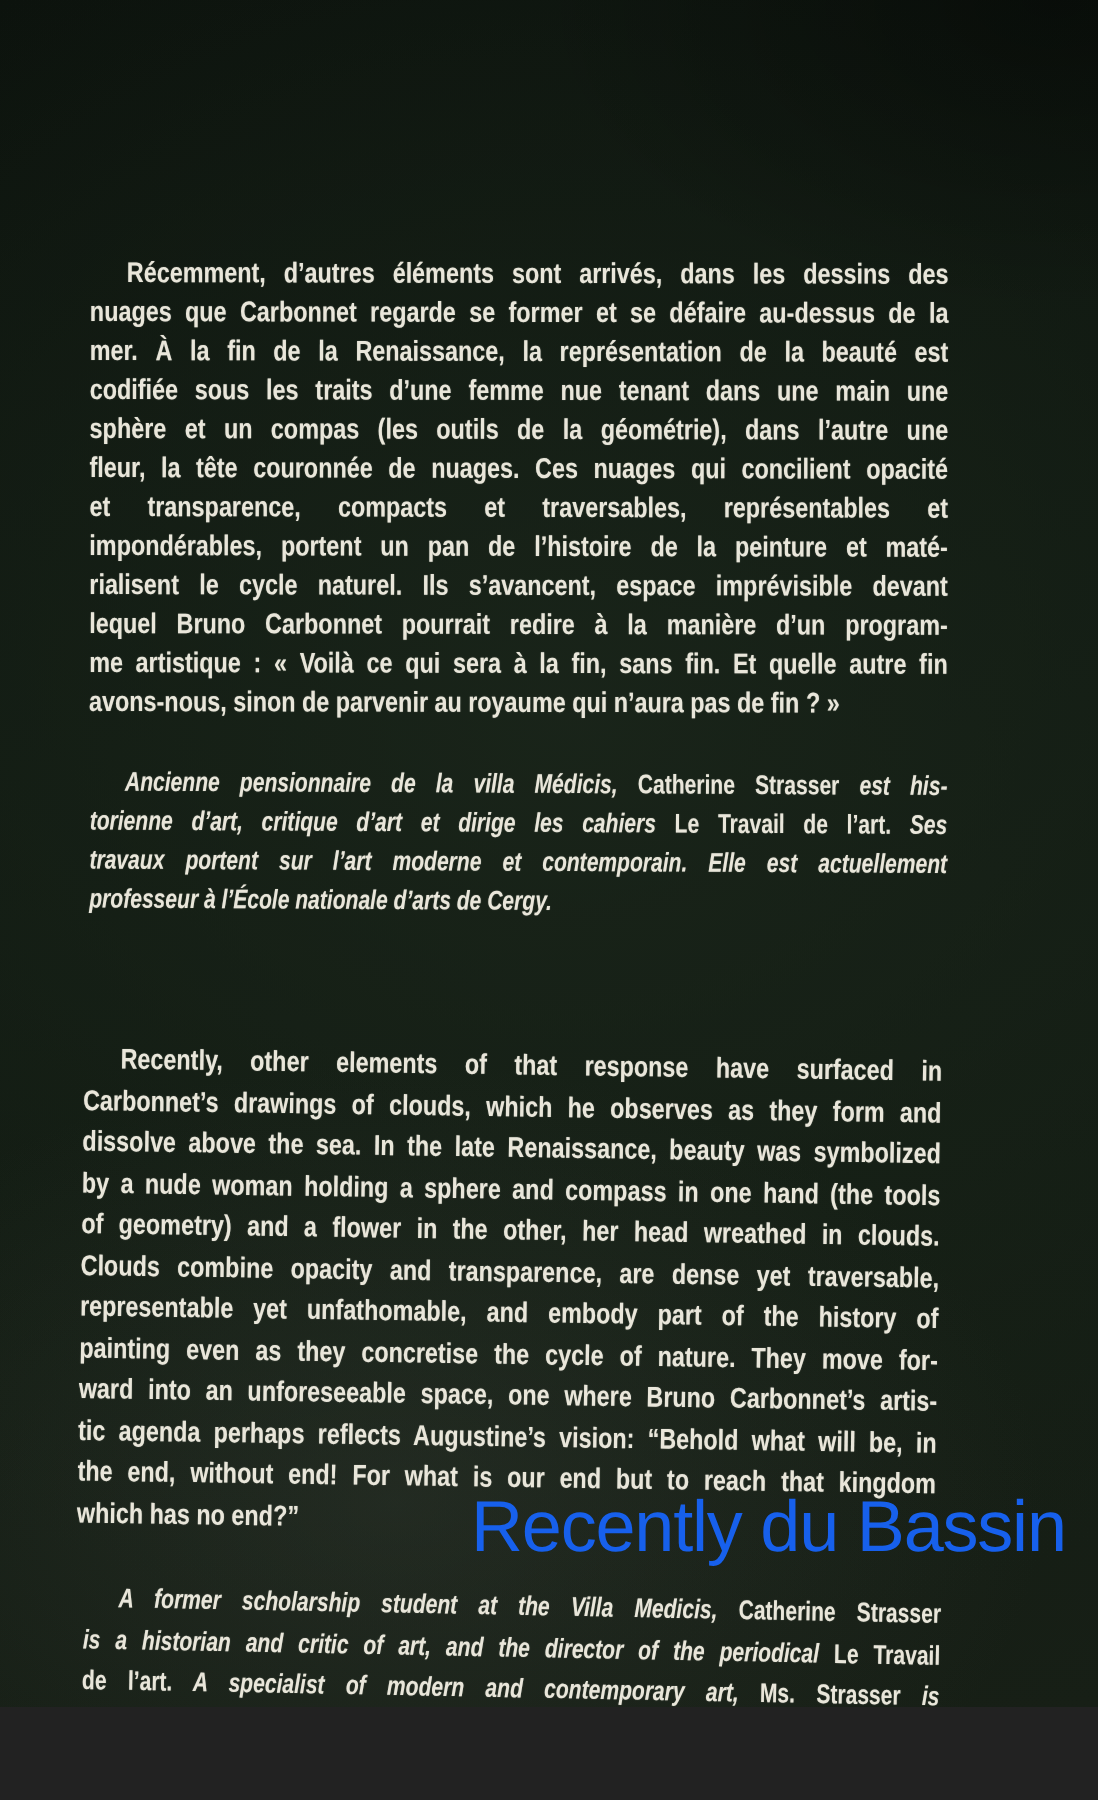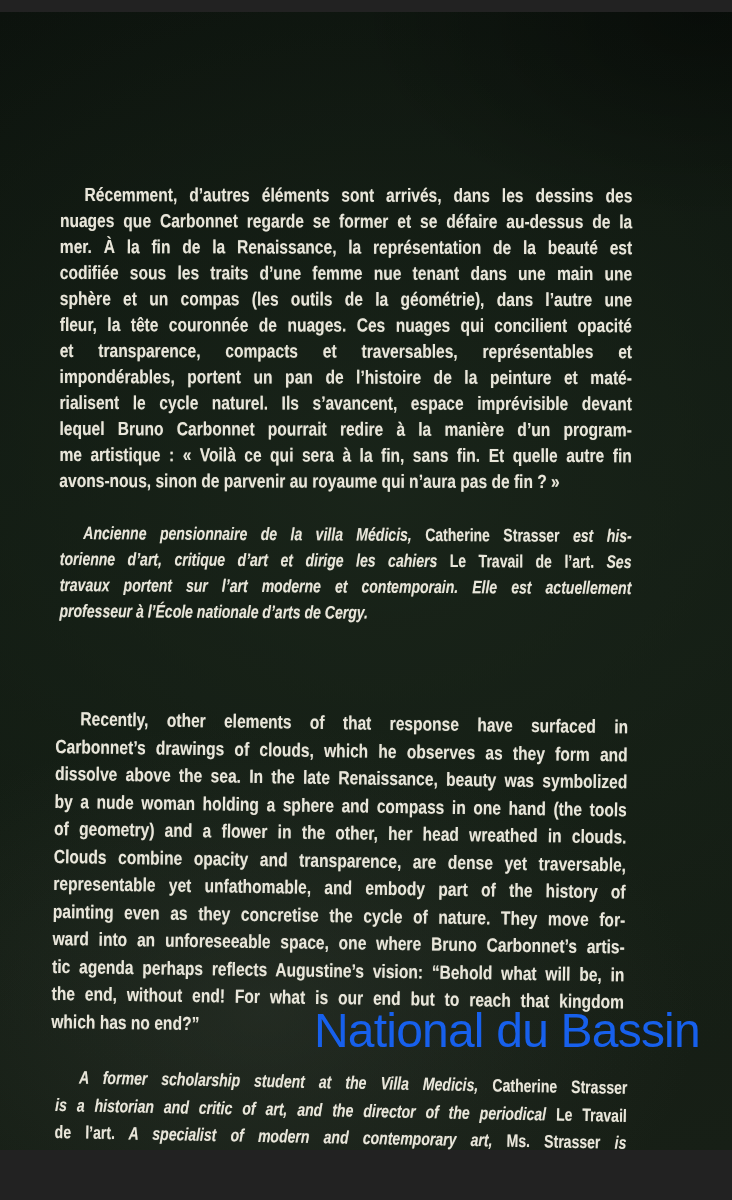--- a/index.html
+++ b/index.html
@@ -1,19 +1,19 @@
 <!DOCTYPE html>
 <html><head>
 <meta charset="utf-8">
 <style>
   html,body { margin:0; padding:0; background:#222; }
   .cover {
     position:relative;
     width:732px; height:1138px;
-    margin:12px auto;
+    margin:0 auto;
     overflow:hidden;
     font-family:"Liberation Sans", sans-serif;
     background-color: var(--bg, #101a12);
     background-image:
       radial-gradient(ellipse 500px 300px at 96% 0%, rgba(0,0,0,0.38), rgba(0,0,0,0) 70%),
       radial-gradient(ellipse 620px 420px at 36% 88%, rgba(66,72,64,0.30), rgba(66,72,64,0) 70%),
       radial-gradient(ellipse 900px 760px at 52% 42%, rgba(27,38,27,0.85), rgba(27,38,27,0) 82%),
       linear-gradient(168deg, #0b110c 0%, #0f1810 40%, #131c13 72%, #171f16 100%);
   }
   .para { position:absolute; color: var(--ink, #e9e6da); font-weight:700; }
@@ -106,15 +106,15 @@
 
   <section class="para en-bio">
     <div class="condense">
         <div class="line"><span>A former scholarship student at the Villa Medicis, </span><span class="up">Catherine Strasser</span></div>
         <div class="line"><span>is a historian and critic of art, and the director of the periodical </span><span class="up">Le Travail</span></div>
         <div class="line"><span class="up">de l’art.</span><span> A specialist of modern and contemporary art, </span><span class="up">Ms. Strasser</span><span> is</span></div>
         <div class="line"><span>currently a professor at the National Art School of Cergy.</span></div>
       </div>
   </section>
 
-  <div class="watermark">National du Bassin</div>
+  <div class="watermark">Recently du Bassin</div>
 
 </div>
 
 </body></html>

